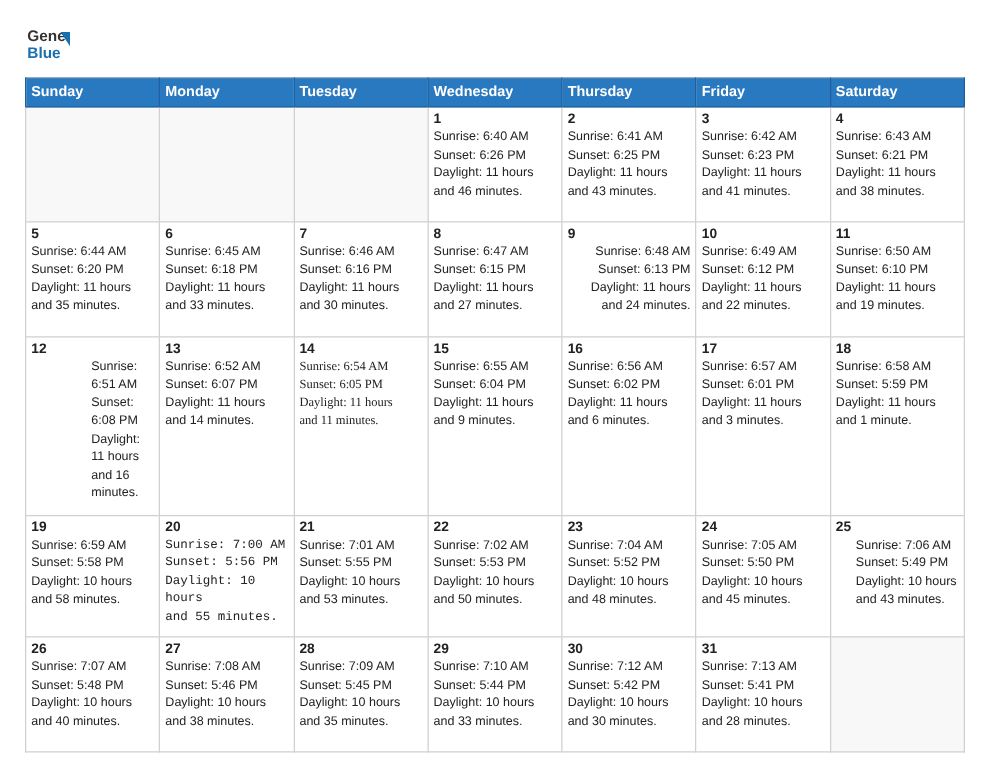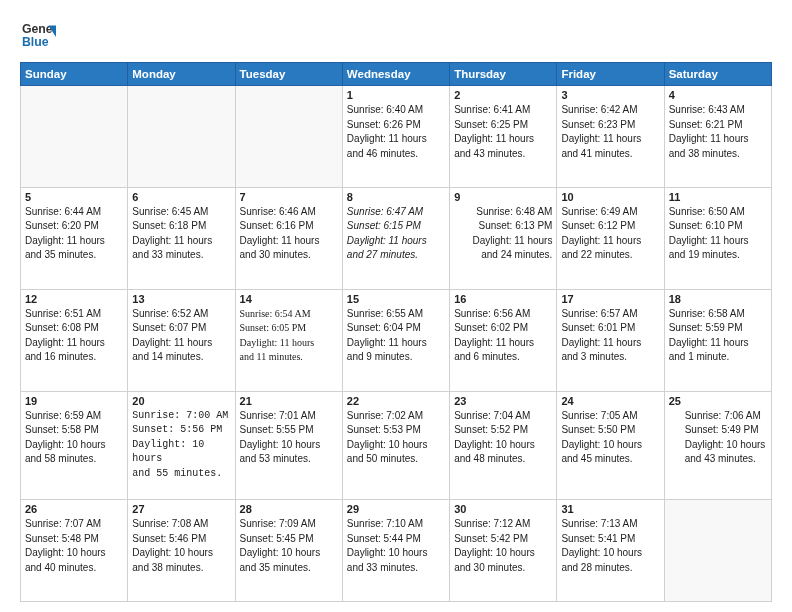--- a/index.html
+++ b/index.html
@@ -182,21 +182,21 @@
           </td>
           <td>
             <span class="day-num">7</span>
             <div class="day-info" style="white-space: pre-line;">Sunrise: 6:46 AM
 Sunset: 6:16 PM
 Daylight: 11 hours
 and 30 minutes.</div>
           </td>
           <td>
             <span class="day-num">8</span>
-            <div class="day-info" style="white-space: pre-line; font-style: italic;">Sunrise: 6:47 AM
+            <div class="day-info" style="white-space: pre-line;">Sunrise: 6:47 AM
 Sunset: 6:15 PM
 Daylight: 11 hours
 and 27 minutes.</div>
           </td>
           <td>
             <span class="day-num">9</span>
             <div class="day-info" style="white-space: pre-line; text-align: right;">Sunrise: 6:48 AM
 Sunset: 6:13 PM
 Daylight: 11 hours
 and 24 minutes.</div>
@@ -212,21 +212,21 @@
             <span class="day-num">11</span>
             <div class="day-info" style="white-space: pre-line;">Sunrise: 6:50 AM
 Sunset: 6:10 PM
 Daylight: 11 hours
 and 19 minutes.</div>
           </td>
         </tr>
         <tr class="row-bg-white">
           <td>
             <span class="day-num">12</span>
-            <div class="day-info" style="white-space: pre-line;">Sunrise: 6:51 AM
+            <div class="day-info" style="white-space: pre-line; margin-left: 48px;">Sunrise: 6:51 AM
 Sunset: 6:08 PM
 Daylight: 11 hours
 and 16 minutes.</div>
           </td>
           <td>
             <span class="day-num">13</span>
             <div class="day-info" style="white-space: pre-line;">Sunrise: 6:52 AM
 Sunset: 6:07 PM
 Daylight: 11 hours
 and 14 minutes.</div>

